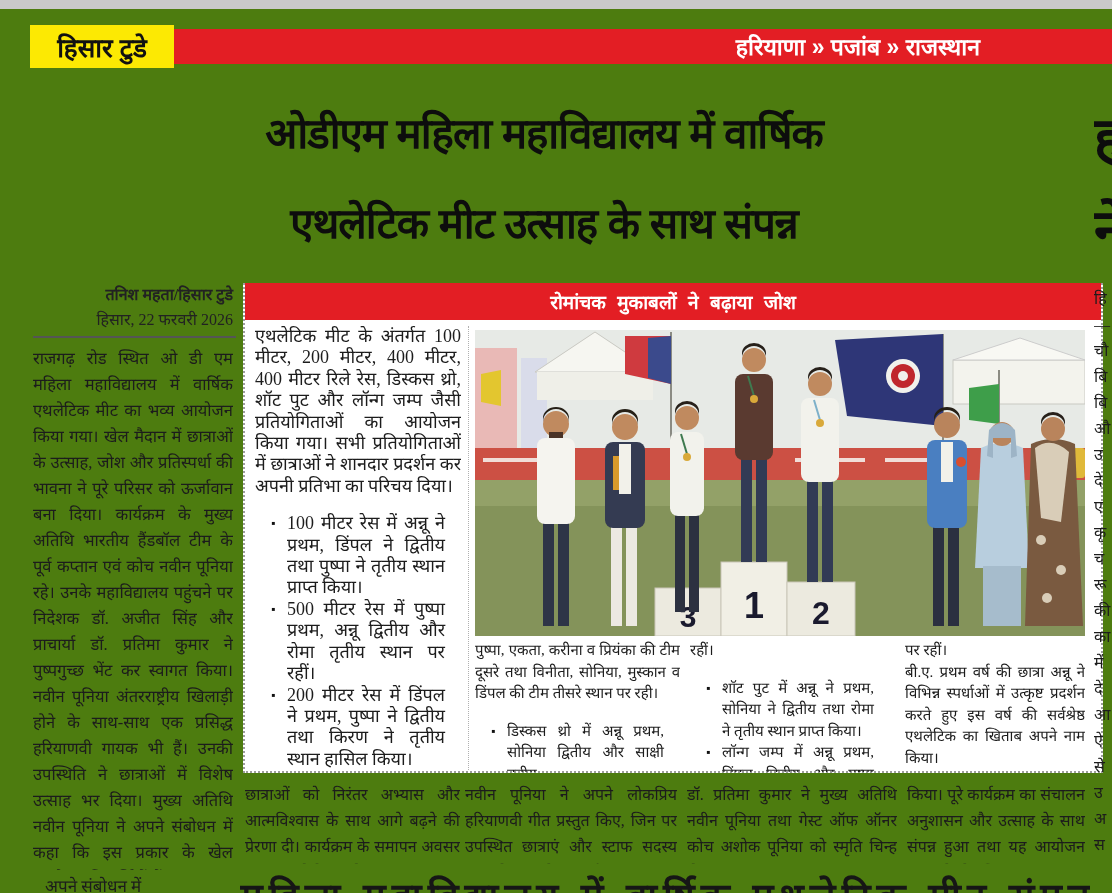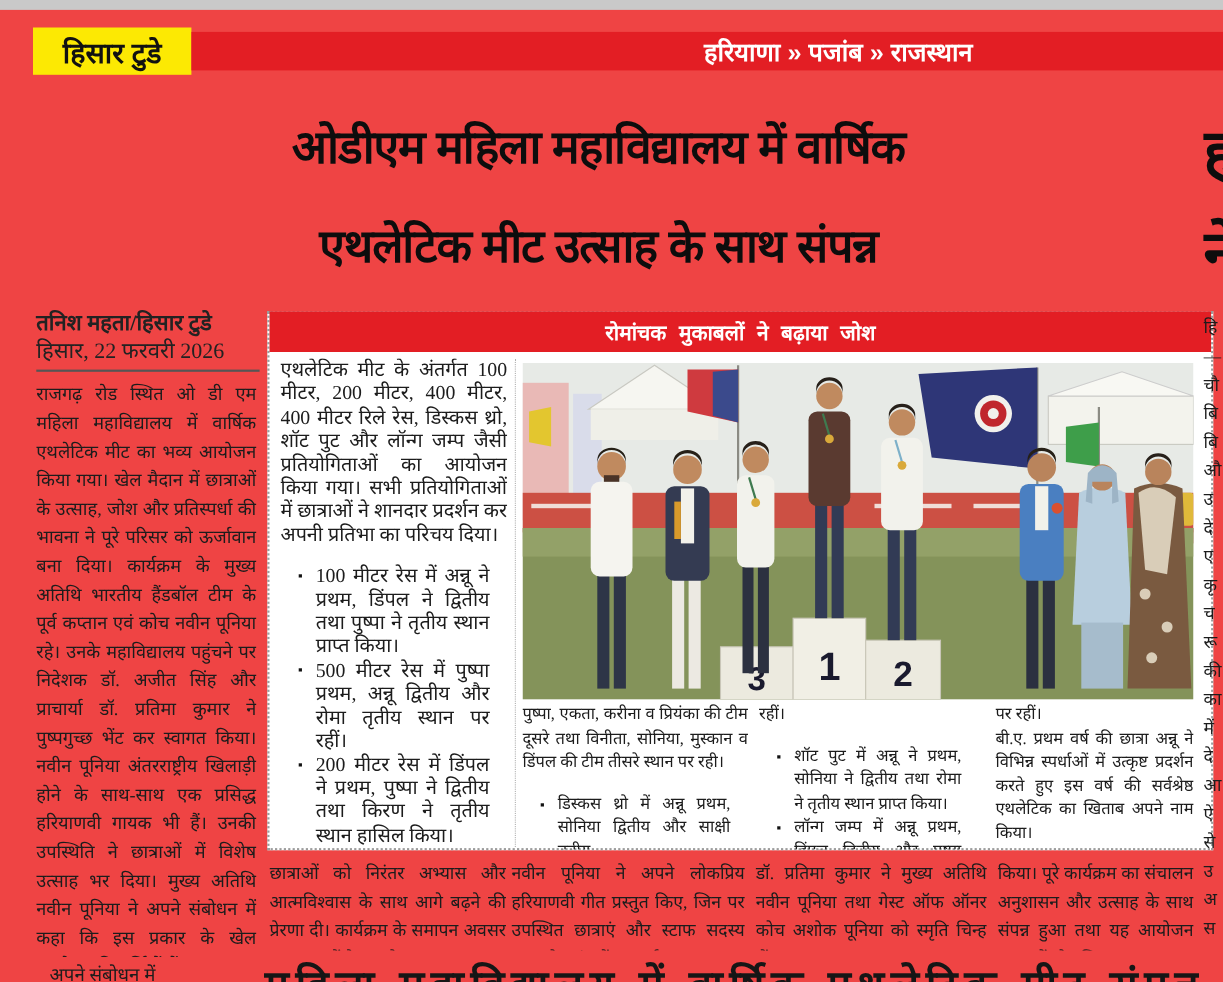--- a/index.html
+++ b/index.html
@@ -1,40 +1,40 @@
 <!DOCTYPE html>
 <html><head>
 <meta charset="utf-8">
 <style>
   html,body{margin:0;padding:0;background:#ffffff;}
-  #page{position:relative;width:1112px;height:893px;background:#ef4444;overflow:hidden;
+  #page{position:relative;width:1112px;height:893px;background:#4d7c0f;overflow:hidden;
         font-family:"Liberation Serif","DejaVu Serif",serif;color:#1a1a1a;}
   .abs{position:absolute;}
 
   
   #top-strip{left:0;top:0;width:1112px;height:9px;background:#c9c9c9;}
 
   
   #brand-box{left:30px;top:25px;width:144px;height:43px;background:#fce903;
              display:flex;align-items:center;justify-content:center;}
   #brand-box span{font-family:"Liberation Sans","DejaVu Sans",sans-serif;font-weight:bold;
                   font-size:26px;color:#111;}
   #region-bar{left:174px;top:29px;width:938px;height:35px;background:#e31e24;}
-  #region-text{left:640px;top:31px;width:340px;height:32px;text-align:left;
+  #region-text{left:640px;top:31px;width:340px;height:32px;text-align:right;
                font-family:"Liberation Sans","DejaVu Sans",sans-serif;font-weight:bold;
                font-size:23px;color:#ffffff;line-height:32px;}
 
   
   .headline{left:0;top:88px;width:1088px;text-align:center;
             font-family:"Liberation Sans","DejaVu Sans",sans-serif;
             font-weight:800;font-size:42px;line-height:92px;color:#0d0d0d;letter-spacing:-1px;}
   #headline2{top:178px;}
 
   
-  #byline{left:33px;top:282px;width:200px;font-size:20px;line-height:25px;color:#222;}
+  #byline{left:33px;top:282px;width:200px;font-size:16px;line-height:25px;color:#222;text-align:right;}
   #byline .author{font-weight:bold;}
   #byline-rule{left:33px;top:336px;width:203px;height:0;border-top:2px solid #555;}
   #left-body{left:33px;top:346px;width:200px;height:524px;overflow:hidden;
              font-size:16.5px;line-height:26px;text-align:justify;color:#1c1c1c;}
 
   
   #feature-box{left:243px;top:283px;width:860px;height:490px;
                border:2px dotted #9c9c9c;box-sizing:border-box;background:#fff;}
   #feature-banner{left:245px;top:283px;width:856px;height:37px;background:#e31e24;
                   display:flex;align-items:center;justify-content:center;}

